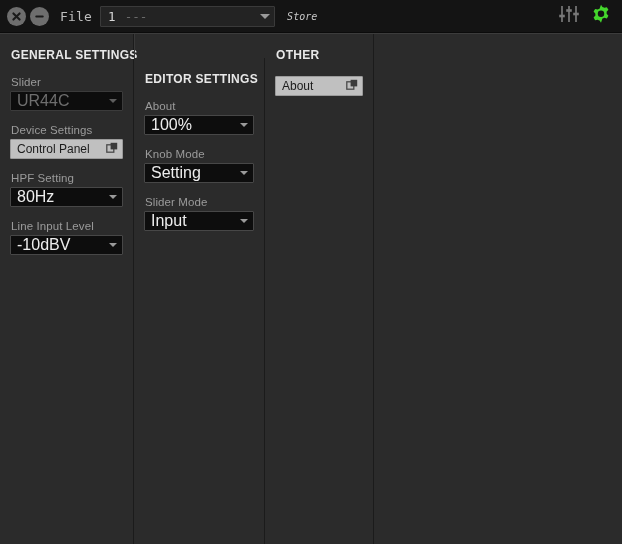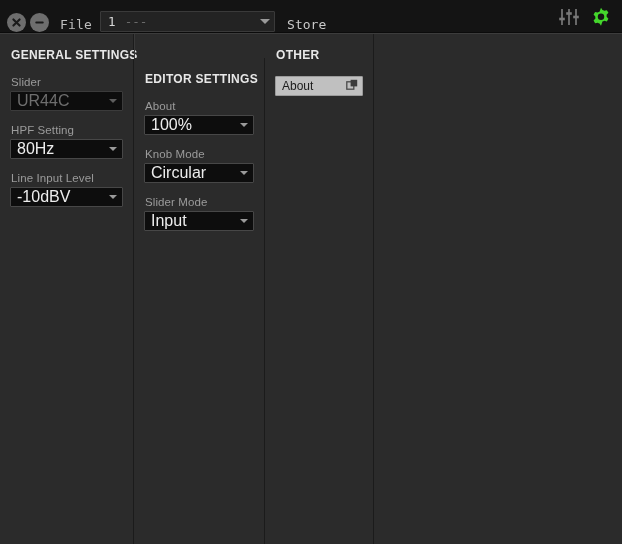--- a/index.html
+++ b/index.html
@@ -25,21 +25,21 @@
     flex-direction: column;
   }
 
   
   .toolbar {
     height: 33px;
     min-height: 33px;
     background: #141414;
     border-bottom: 1px solid #0b0b0b;
     display: flex;
-    align-items: flex-end;
+    align-items: center;
     padding: 0 8px 0 7px;
     box-sizing: border-box;
     position: relative;
   }
   .win-btn {
     width: 19px;
     height: 19px;
     border-radius: 50%;
     background: #6e6e6e;
     display: flex;
@@ -95,25 +95,26 @@
     flex: 0 0 auto;
   }
   .caret.sm {
     border-left-width: 4px;
     border-right-width: 4px;
     border-top-width: 4px;
   }
 
   .store-label {
     color: #c9c9c9;
-    font-size: 13px;
+    font-size: 10px;
     margin-left: 12px;
     font-family: "DejaVu Sans Mono", monospace;
     cursor: pointer;
     flex: 0 0 auto;
+    font-style: italic;
   }
 
   .toolbar-right {
     margin-left: auto;
     display: flex;
     align-items: center;
     gap: 10px;
     padding-right: 2px;
   }
   .tb-icon { cursor: pointer; display: block; }
@@ -271,20 +272,32 @@
       <div class="col-title">GENERAL SETTINGS</div>
 
       <div class="field">
         <div class="field-label">Slider</div>
         <div class="dd disabled">
           <span class="dd-value">UR44C</span>
           <span class="caret sm"></span>
         </div>
       </div>
 
+      <div class="field">
+        <div class="field-label">Device Settings</div>
+        <div class="btn-light">
+          <span class="btn-light-label">Control Panel</span>
+          <span class="ext-icon">
+            <svg width="12" height="12" viewBox="0 0 12 12">
+              <rect x="0.8" y="2.8" width="7" height="7.4" fill="none" stroke="#4a4a4a" stroke-width="1.3"></rect>
+              <rect x="4.6" y="0.8" width="6.6" height="6.6" fill="#3a3a3a"></rect>
+            </svg>
+          </span>
+        </div>
+      </div>
 
       <div class="field">
         <div class="field-label">HPF Setting</div>
         <div class="dd">
           <span class="dd-value">80Hz</span>
           <span class="caret sm"></span>
         </div>
       </div>
 
       <div class="field">
@@ -303,21 +316,21 @@
         <div class="field-label">About</div>
         <div class="dd">
           <span class="dd-value">100%</span>
           <span class="caret sm"></span>
         </div>
       </div>
 
       <div class="field">
         <div class="field-label">Knob Mode</div>
         <div class="dd">
-          <span class="dd-value">Circular</span>
+          <span class="dd-value">Setting</span>
           <span class="caret sm"></span>
         </div>
       </div>
 
       <div class="field">
         <div class="field-label">Slider Mode</div>
         <div class="dd">
           <span class="dd-value">Input</span>
           <span class="caret sm"></span>
         </div>

